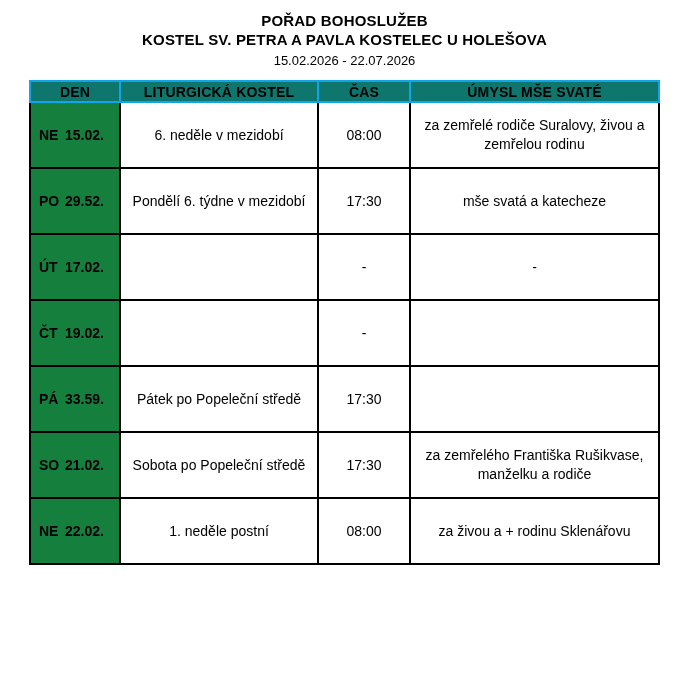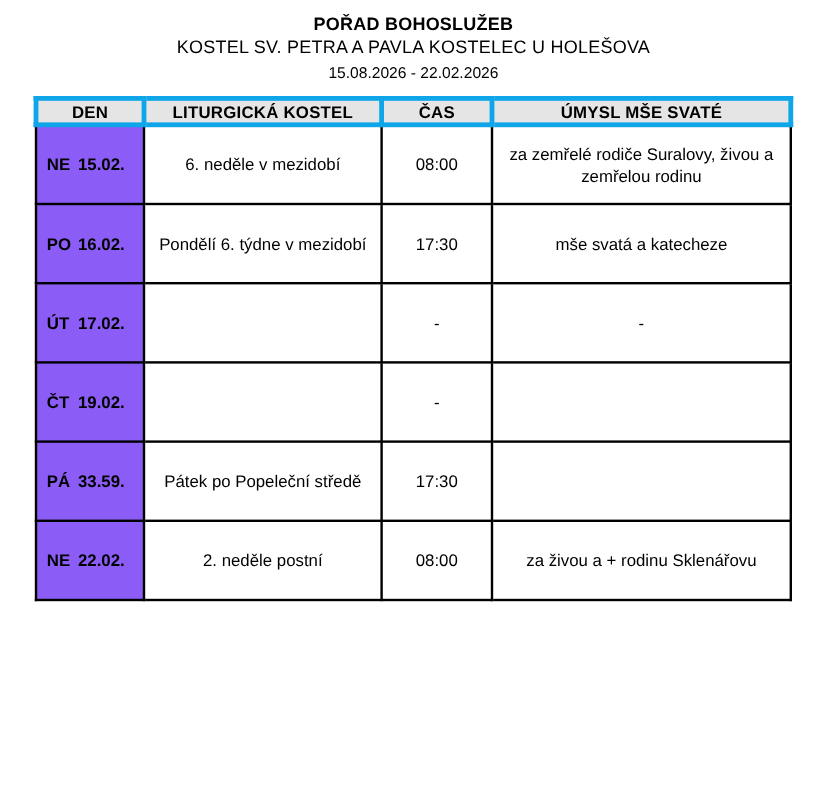--- a/index.html
+++ b/index.html
@@ -18,76 +18,76 @@
   }
   .doc-header { text-align: center; }
   .doc-title {
     font-size: 15px;
     font-weight: bold;
     margin: 2px 0 2px 0;
     letter-spacing: 0.2px;
   }
   .doc-subtitle {
     font-size: 15px;
-    font-weight: normal;
+    font-weight: bold;
     margin: 2px 0 2px 0;
     letter-spacing: 0.2px;
   }
   .doc-daterange {
     font-size: 13px;
     font-weight: normal;
     margin: 5px 0 0 0;
   }
   table.schedule {
     border-collapse: collapse;
     table-layout: fixed;
     width: 629px;
     margin: 12px auto 0 auto;
     border: 2px solid #000;
   }
   col.c-den { width: 90px; }
   col.c-osl { width: 198px; }
   col.c-cas { width: 92px; }
   col.c-umysl { width: 249px; }
   th {
-    border: 4px solid #0ea5e9;
-    background: #e5e5e5;
+    border: 2px solid #0ea5e9;
+    background: #0f766e;
     font-size: 14px;
     font-weight: bold;
     height: 21px;
     padding: 1px 2px;
     text-align: center;
     letter-spacing: 0.2px;
   }
   td {
     border: 2px solid #000;
     font-size: 14px;
     text-align: center;
     vertical-align: middle;
     height: 66px;
     padding: 2px 8px;
     line-height: 1.35;
   }
   td.day-cell {
-    background: #8b5cf6;
+    background: #15803d;
     font-weight: bold;
     text-align: left;
     padding-left: 8px;
   }
   .day-abbr { display: inline-block; width: 26px; }
   .day-date { display: inline-block; }
 </style>
 </head>
 <body>
 
 <div class="page">
   <div class="doc-header">
     <div class="doc-title">POŘAD BOHOSLUŽEB</div>
     <div class="doc-subtitle">KOSTEL SV. PETRA A PAVLA KOSTELEC U HOLEŠOVA</div>
-    <div class="doc-daterange">15.08.2026 - 22.02.2026</div>
+    <div class="doc-daterange">15.02.2026 - 22.07.2026</div>
   </div>
 
   <table class="schedule">
     <colgroup>
       <col class="c-den">
       <col class="c-osl">
       <col class="c-cas">
       <col class="c-umysl">
     </colgroup>
     <thead>
@@ -99,21 +99,21 @@
       </tr>
     </thead>
     <tbody id="schedule-body">
         <tr>
           <td class="day-cell"><span class="day-abbr">NE</span><span class="day-date">15.02.</span></td>
           <td class="celebration-cell">6. neděle v mezidobí</td>
           <td class="time-cell">08:00</td>
           <td class="intention-cell">za zemřelé rodiče Suralovy, živou a zemřelou rodinu</td>
         </tr>
         <tr>
-          <td class="day-cell"><span class="day-abbr">PO</span><span class="day-date">16.02.</span></td>
+          <td class="day-cell"><span class="day-abbr">PO</span><span class="day-date">29.52.</span></td>
           <td class="celebration-cell">Pondělí 6. týdne v mezidobí</td>
           <td class="time-cell">17:30</td>
           <td class="intention-cell">mše svatá a katecheze</td>
         </tr>
         <tr>
           <td class="day-cell"><span class="day-abbr">ÚT</span><span class="day-date">17.02.</span></td>
           <td class="celebration-cell"></td>
           <td class="time-cell">-</td>
           <td class="intention-cell">-</td>
         </tr>
@@ -123,20 +123,26 @@
           <td class="time-cell">-</td>
           <td class="intention-cell"></td>
         </tr>
         <tr>
           <td class="day-cell"><span class="day-abbr">PÁ</span><span class="day-date">33.59.</span></td>
           <td class="celebration-cell">Pátek po Popeleční středě</td>
           <td class="time-cell">17:30</td>
           <td class="intention-cell"></td>
         </tr>
         <tr>
+          <td class="day-cell"><span class="day-abbr">SO</span><span class="day-date">21.02.</span></td>
+          <td class="celebration-cell">Sobota po Popeleční středě</td>
+          <td class="time-cell">17:30</td>
+          <td class="intention-cell">za zemřelého Františka Rušikvase, manželku a rodiče</td>
+        </tr>
+        <tr>
           <td class="day-cell"><span class="day-abbr">NE</span><span class="day-date">22.02.</span></td>
-          <td class="celebration-cell">2. neděle postní</td>
+          <td class="celebration-cell">1. neděle postní</td>
           <td class="time-cell">08:00</td>
           <td class="intention-cell">za živou a + rodinu Sklenářovu</td>
         </tr>
       </tbody>
   </table>
 </div>
 
 </body></html>

